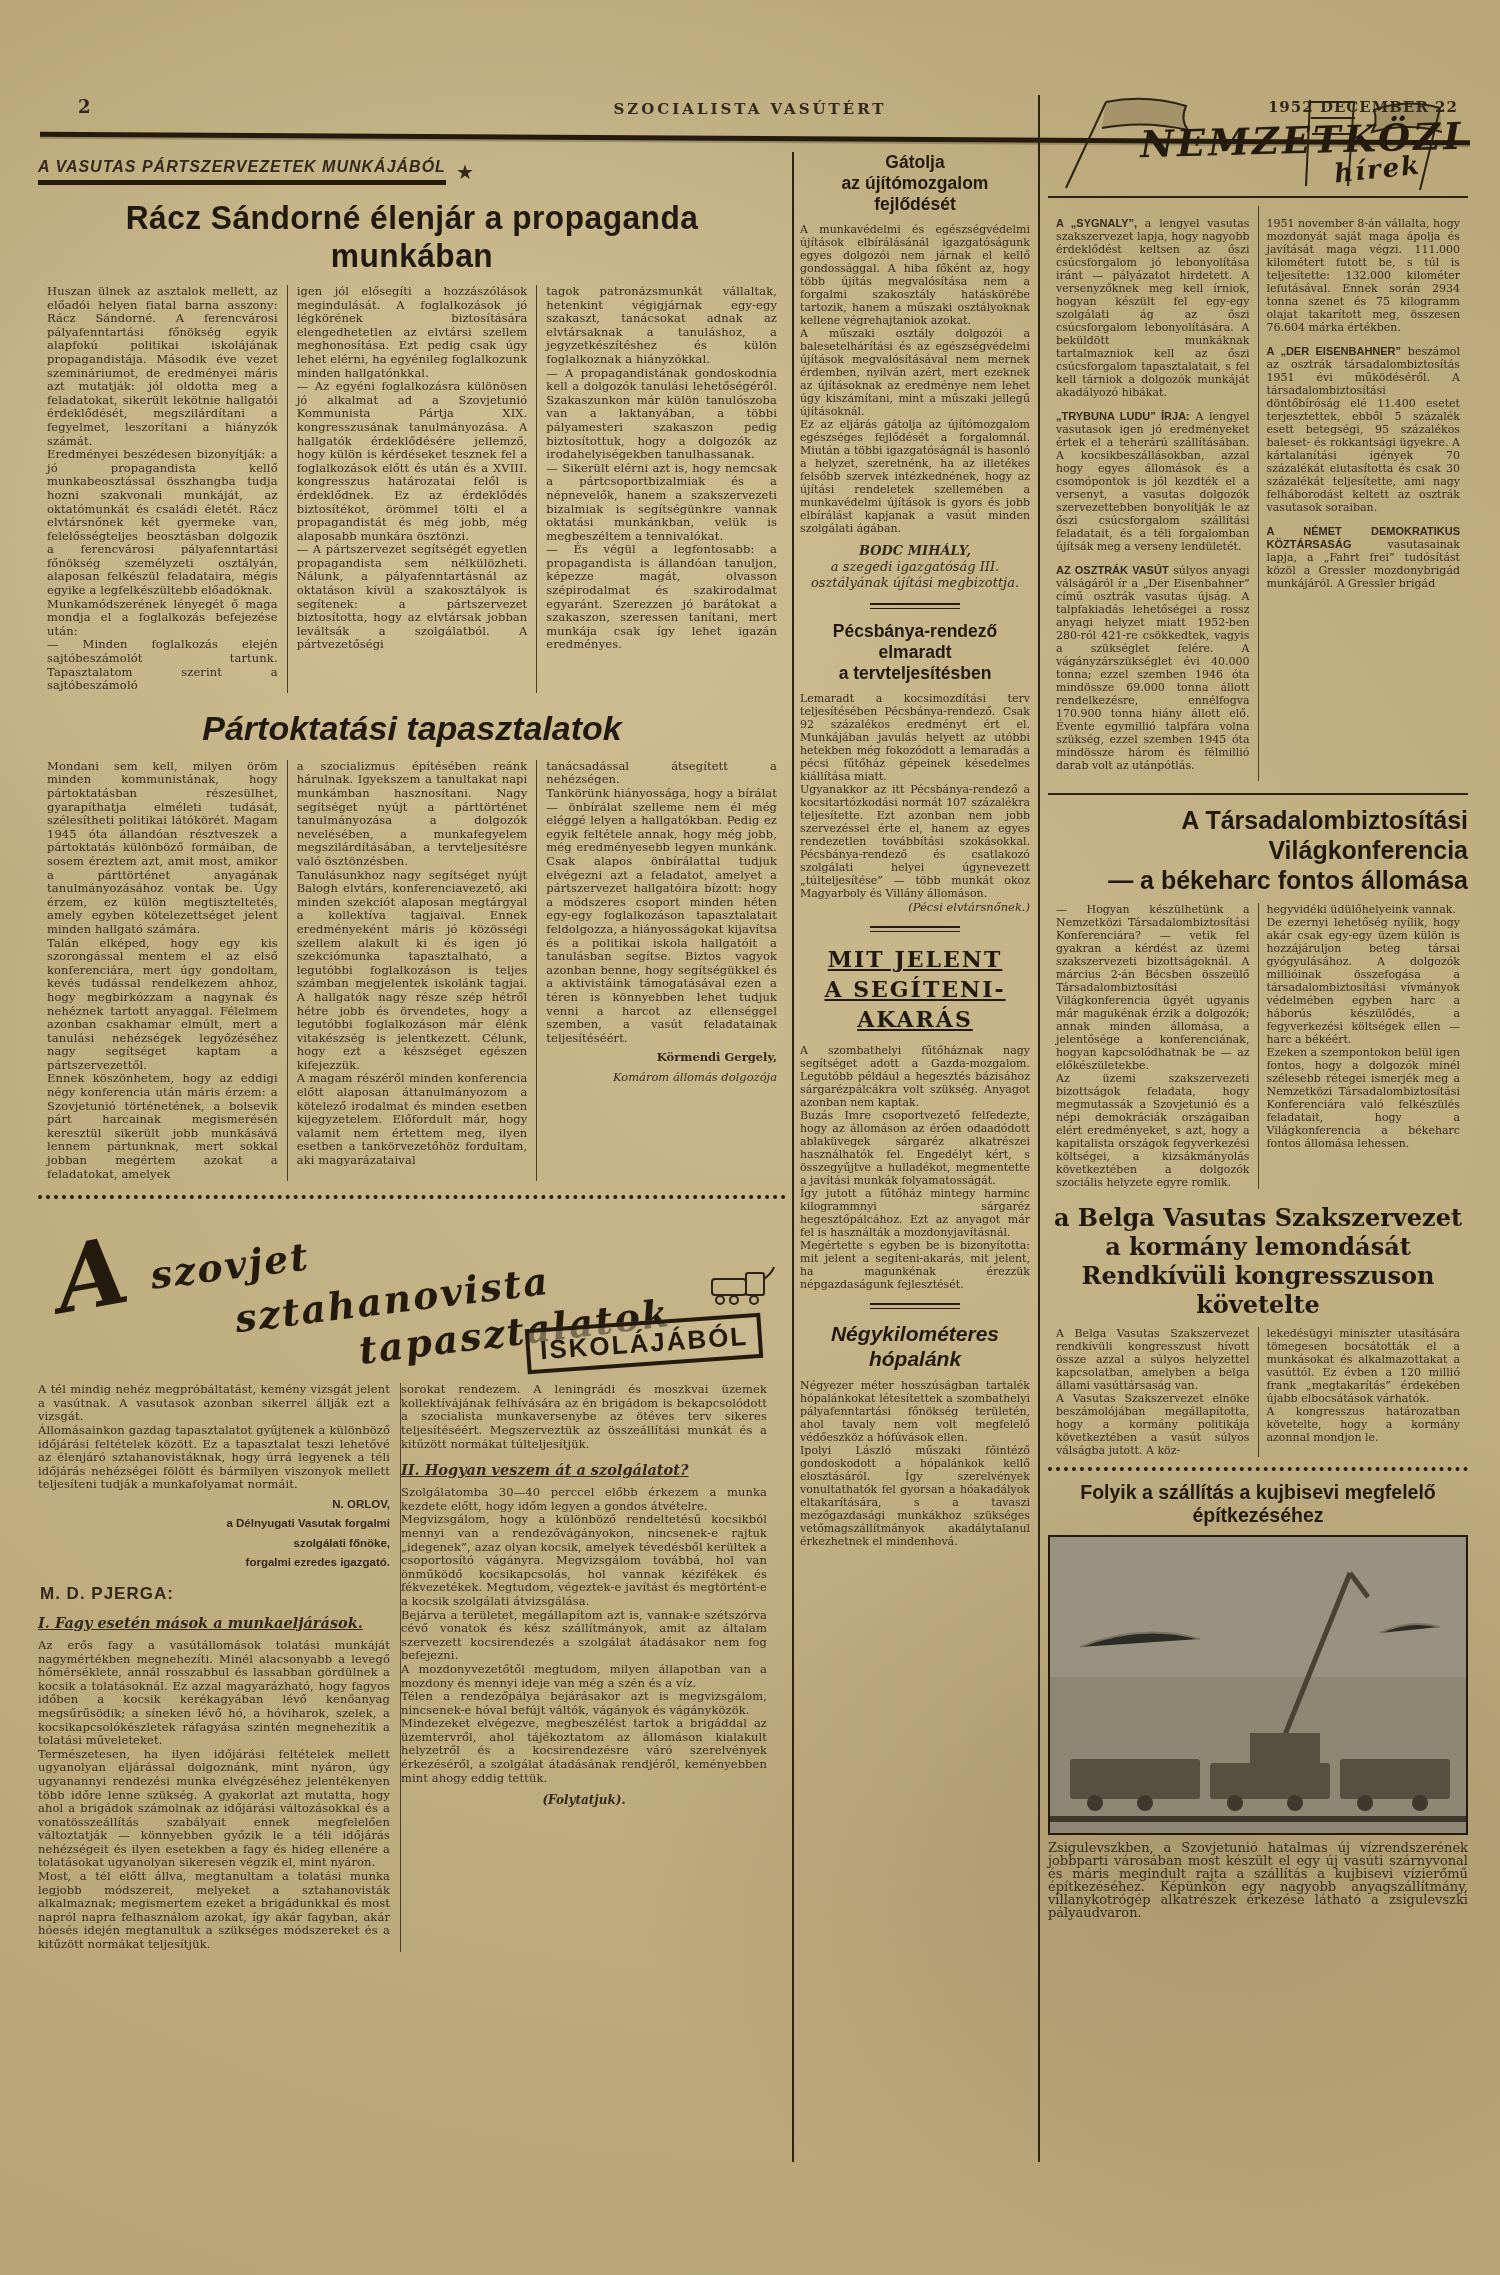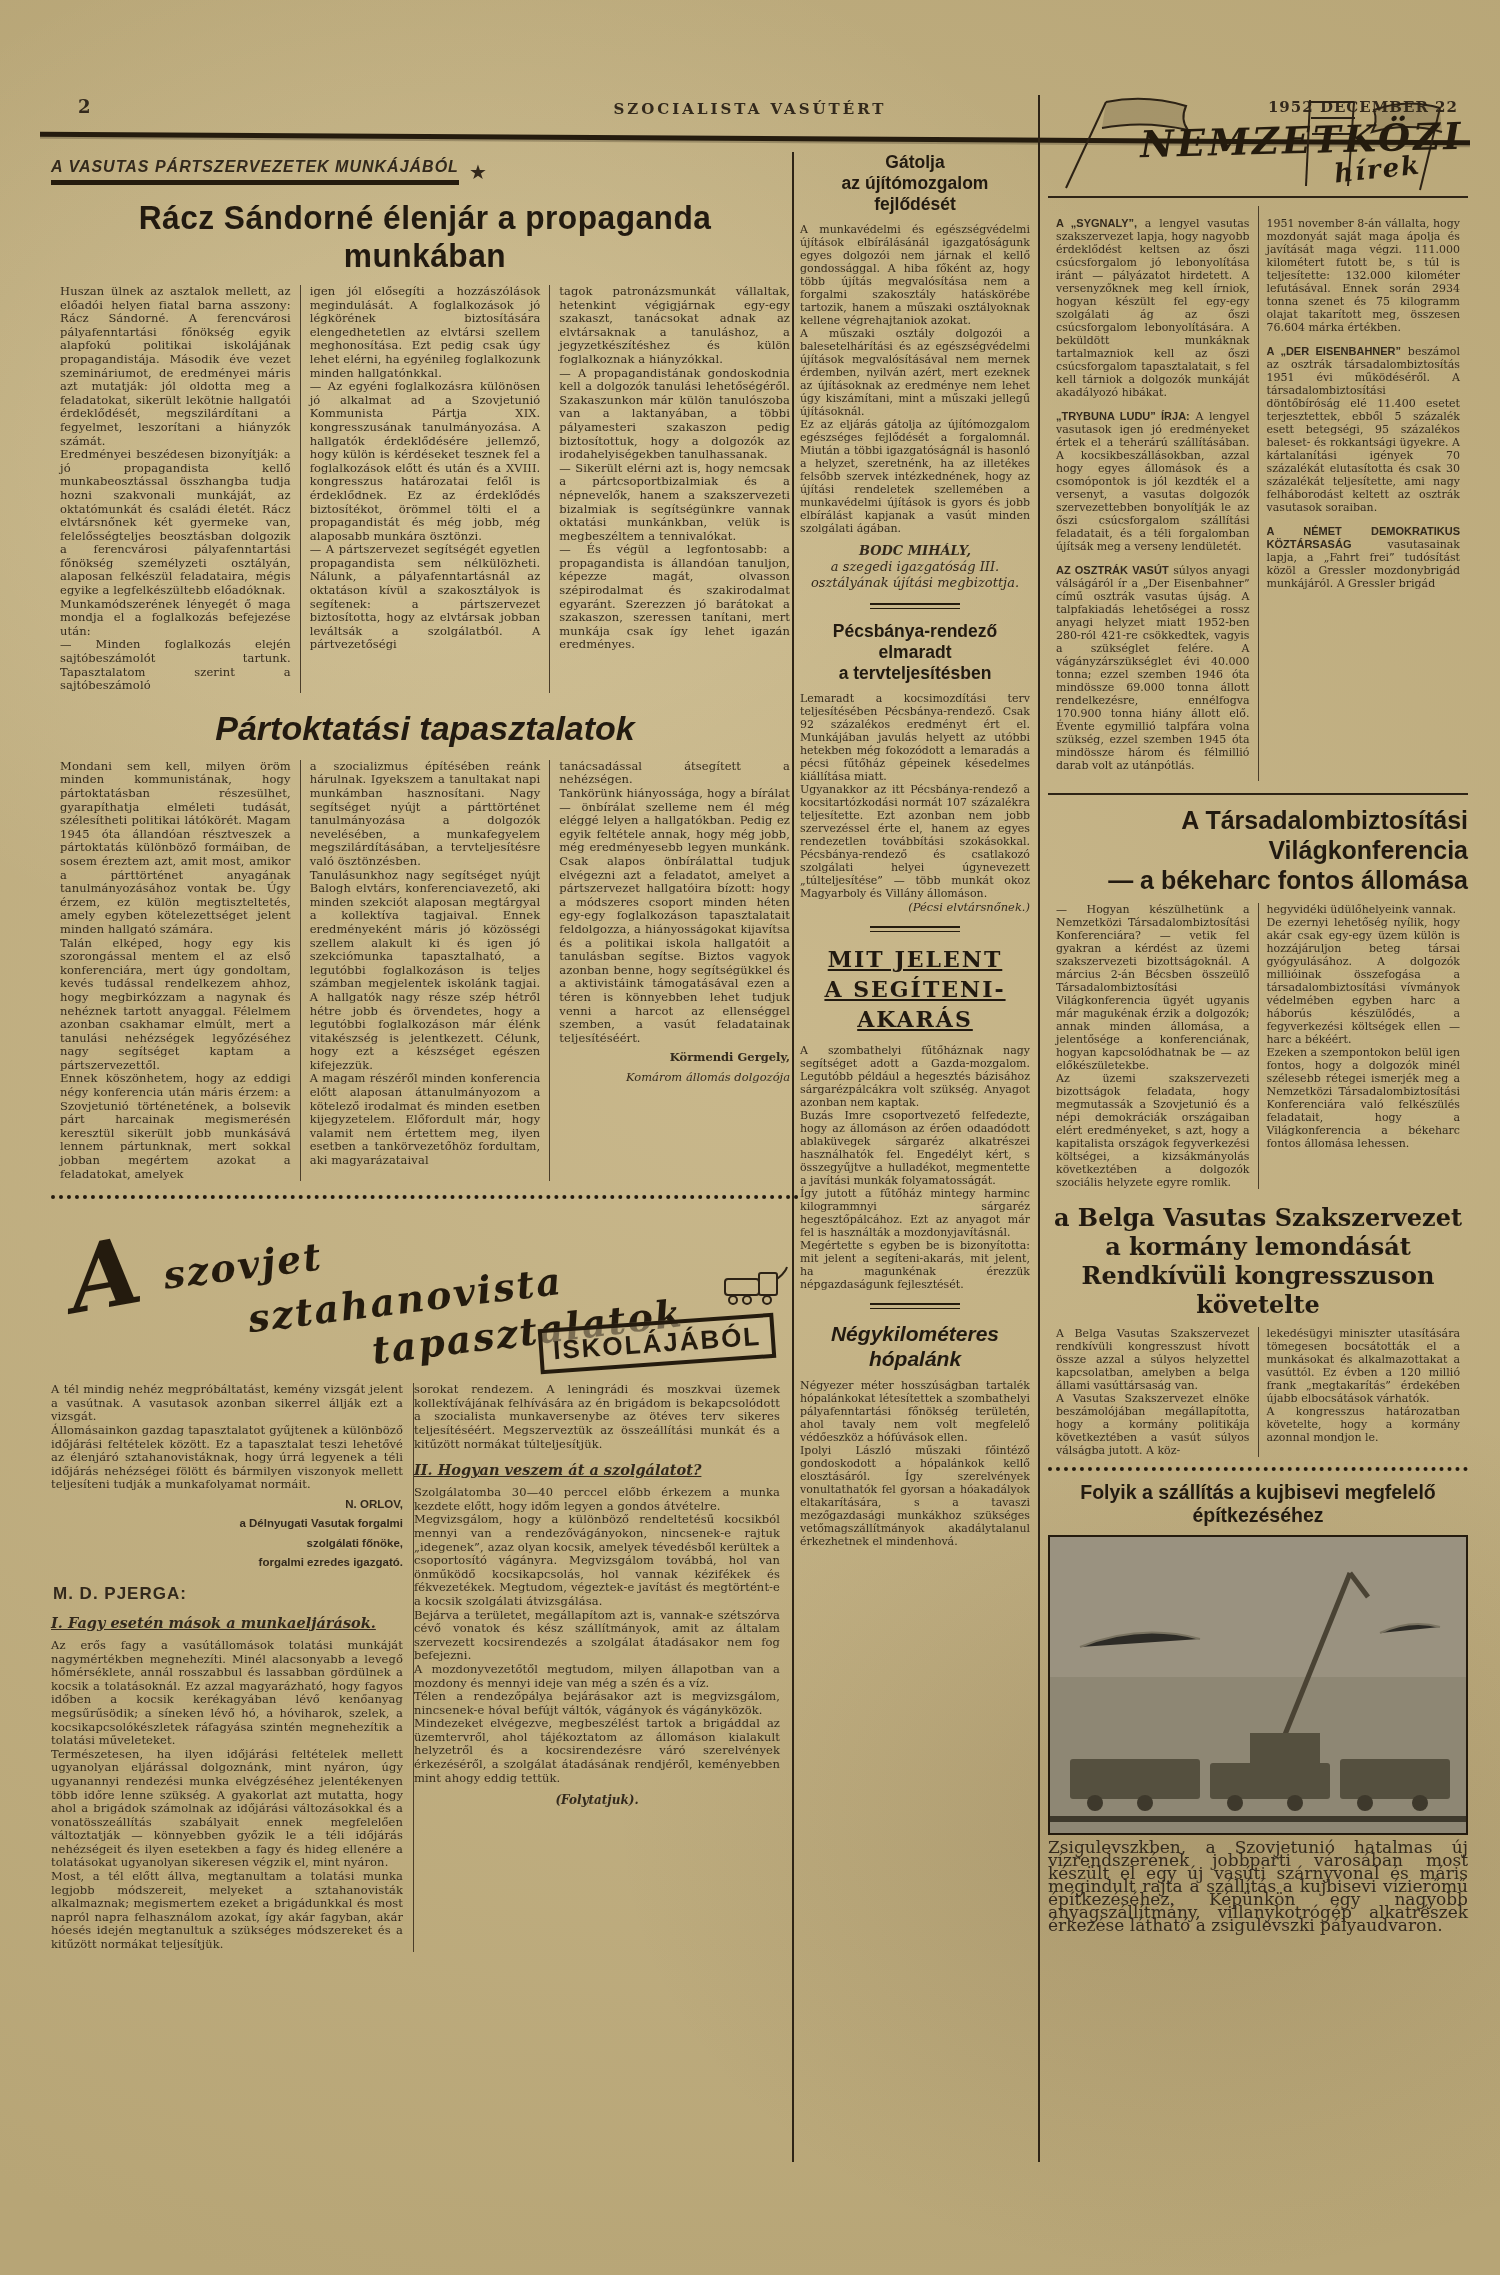--- a/index.html
+++ b/index.html
@@ -23,21 +23,21 @@
   .masthead-top{position:absolute; left:0; right:0; top:100px; text-align:center;
     font-weight:bold; font-size:15px; letter-spacing:3px;}
   .dateline{position:absolute; right:42px; top:98px; font-weight:bold; font-size:15px; letter-spacing:1px;}
   .hrule{position:absolute; left:40px; right:30px; top:136px; height:5px; background:#241b0e;
     transform:rotate(.35deg); box-shadow:0 2px 0 rgba(36,27,14,.25);}
 
   
   .vrule{position:absolute; width:2px; background:#2e2416;}
 
   
-  .left-sec{position:absolute; left:51px; top:158px; width:748px;}
+  .left-sec{position:absolute; left:38px; top:158px; width:748px;}
   .kicker-row{display:flex; align-items:center; gap:10px;}
   .kicker{font-weight:bold; font-style:italic; font-size:16px; letter-spacing:1px;
     border-bottom:5px solid #241b0e; padding-bottom:4px;}
   .star{font-size:20px; line-height:10px;}
   .headline1{text-align:center; font-weight:bold; font-size:33px; letter-spacing:.5px;
     margin:14px 0 10px 0; transform:scaleX(.96); color:#221a10;}
   .cols3{display:flex;}
   .cols3 .col{flex:1; padding:0 9px;}
   .cols3 .col + .col{border-left:1px solid #4a3d29;}
   .headline2{text-align:center; font-weight:bold; font-style:italic; font-size:34px;
@@ -91,21 +91,21 @@
   .lead{font-weight:bold;}
   .intl-item{margin-bottom:9px;}
 
   .conf-head{text-align:right; font-weight:bold; font-size:25px; line-height:30px;
     margin:12px 0 8px 0; color:#221a10; border-top:2px solid #2e2416; padding-top:10px;}
   .belga-head{text-align:center; font-weight:bold; font-size:24px; line-height:29px;
     margin:14px 0 8px 0; color:#221a10;}
   .photo-head{text-align:center; font-weight:bold; font-size:19.5px; margin:10px 0 8px 0; color:#221a10;}
   .photo-frame{border:2px solid #241b0e; height:296px; position:relative; overflow:hidden;
     background:linear-gradient(#99927f, #8a8370 55%, #6f6856);}
-  .caption{font-size:17px; line-height:13px; margin-top:6px;}
+  .caption{font-size:13px; line-height:13px; margin-top:6px;}
 </style>
 </head>
 <body>
 
 <div id="paper">
 
   <div class="pgnum">2</div>
   <div class="masthead-top">SZOCIALISTA VASÚTÉRT</div>
   <div class="dateline">1952 DECEMBER 22</div>
   <div class="hrule"></div>

